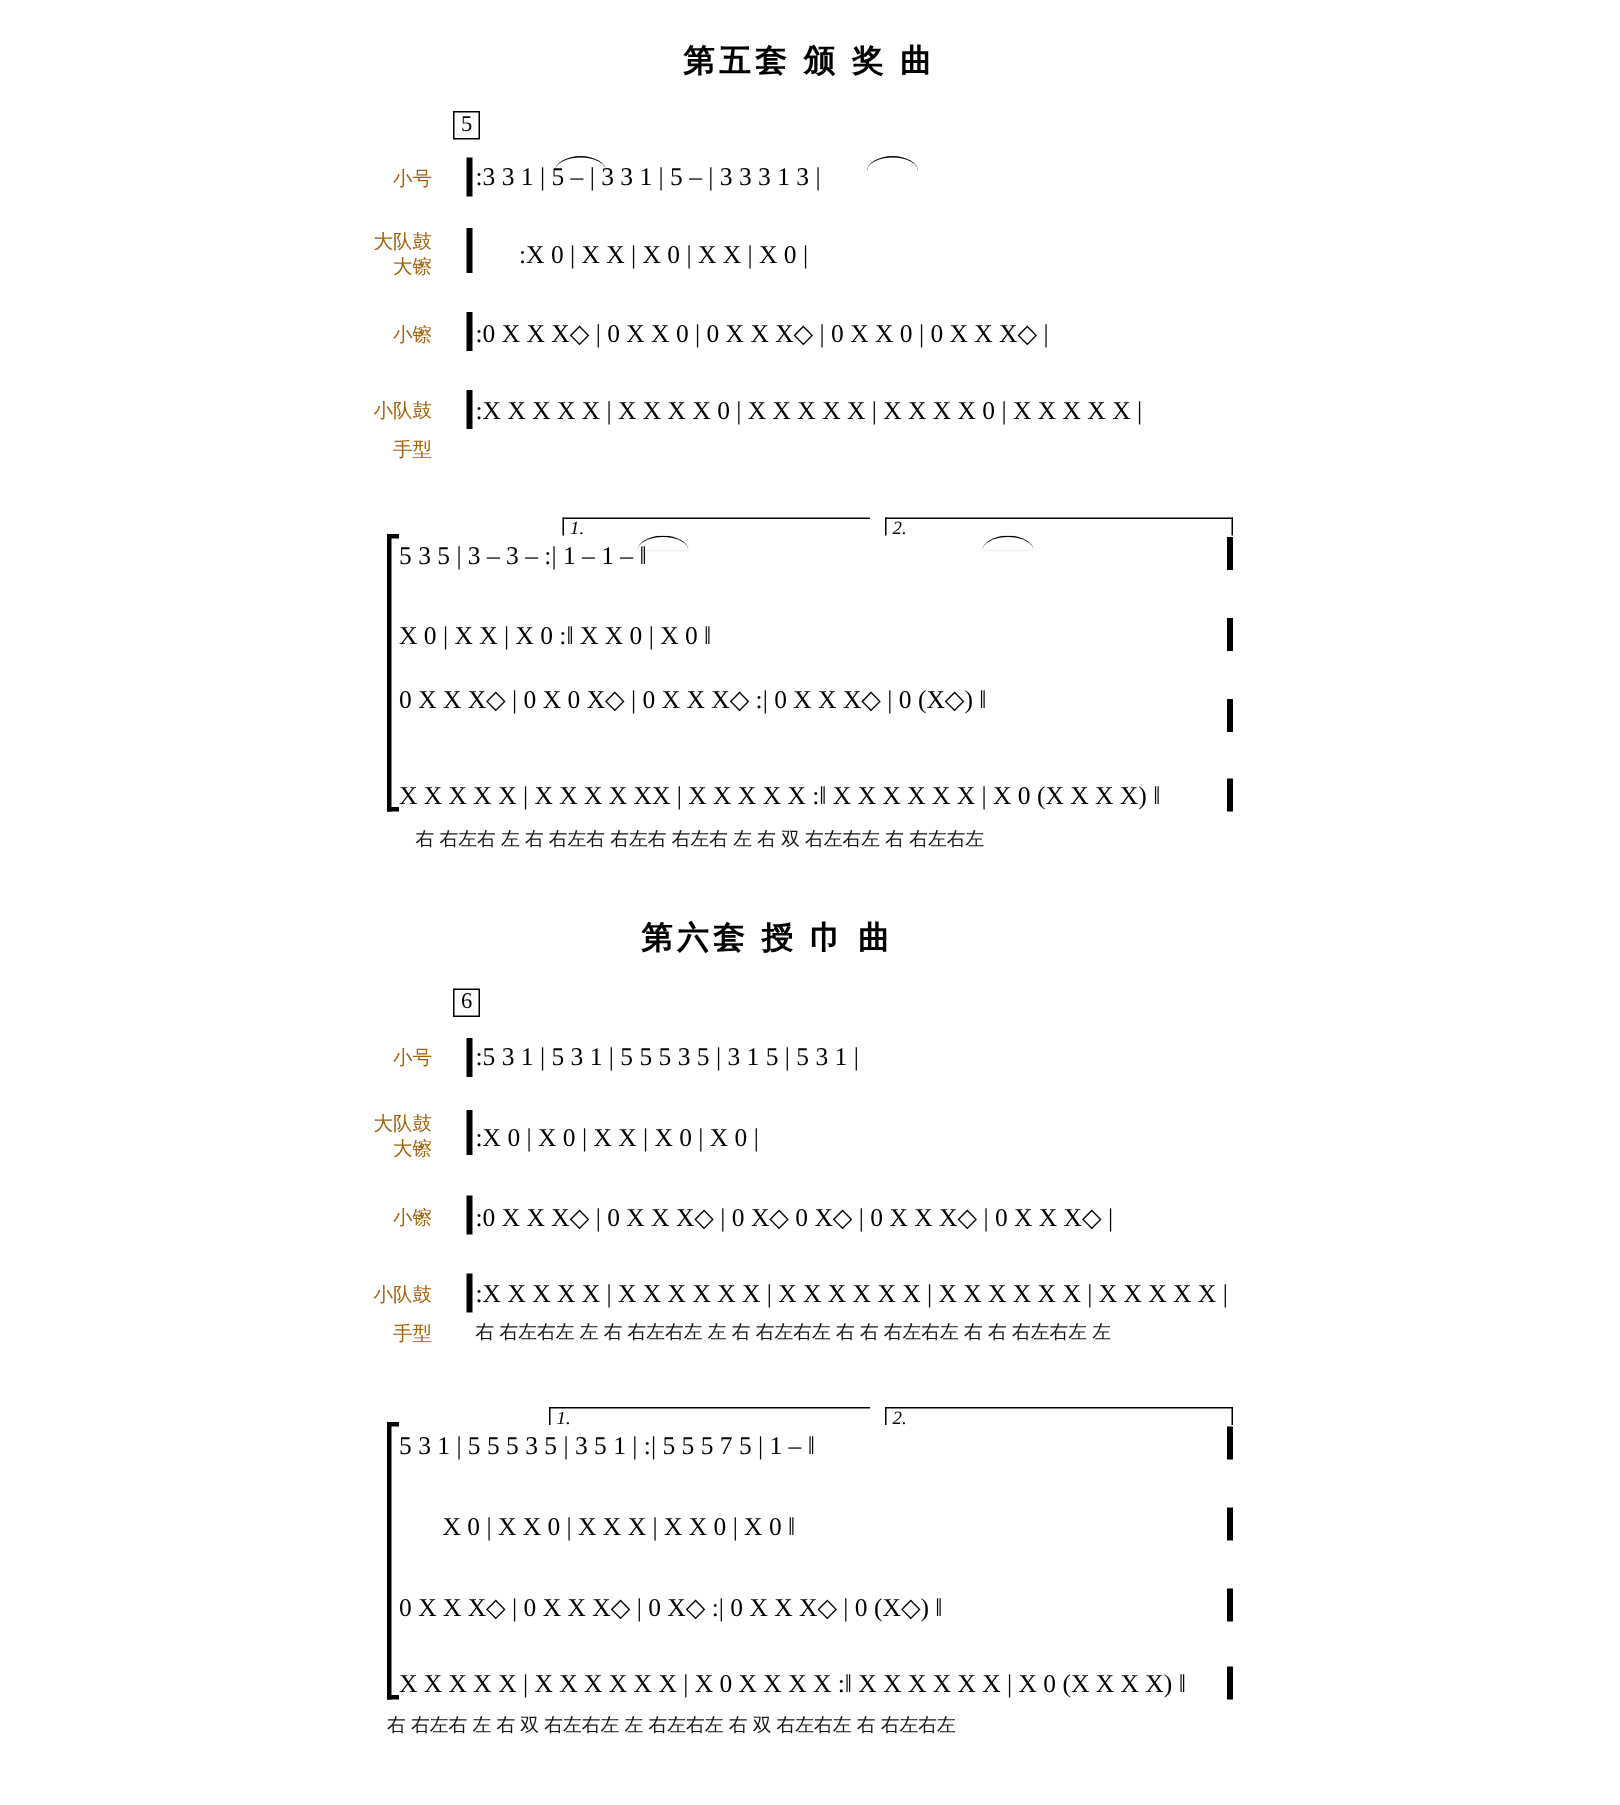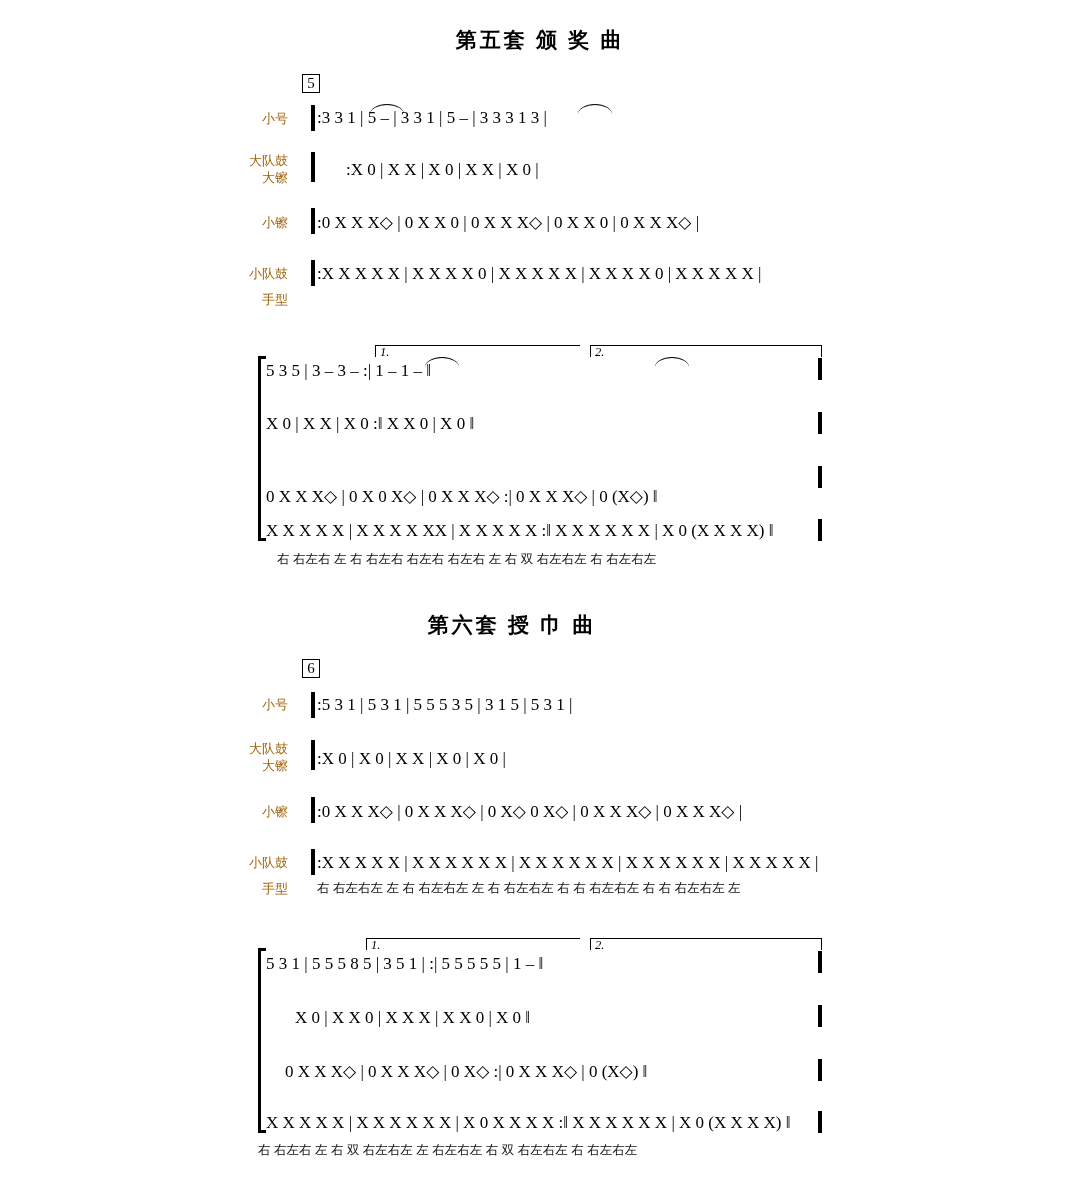--- a/index.html
+++ b/index.html
@@ -136,21 +136,21 @@
   </div>
   <div class="volta right-end" style="left:590px; top:345px; width:232px;">
     <span class="vlabel">2.</span>
   </div>
 
   <div class="mrow" style="left:266px; top:361px;">5     3 5  | 3      –      3     –     :| 1    –    1     –     ‖</div>
   <div class="tie" style="left:425px; top:357px;"></div>
   <div class="tie" style="left:655px; top:357px;"></div>
 
   <div class="mrow" style="left:266px; top:414px;">X     0    | X      X    | X      0    :‖ X  X  0  | X      0    ‖</div>
-  <div class="mrow" style="left:266px; top:486px;text-align:center;">0  X   X  X◇ | 0  X  0  X◇ | 0  X   X  X◇ :| 0  X   X  X◇ | 0    (X◇)  ‖</div>
+  <div class="mrow" style="left:266px; top:456px;text-align:center;">0  X   X  X◇ | 0  X  0  X◇ | 0  X   X  X◇ :| 0  X   X  X◇ | 0    (X◇)  ‖</div>
   <div class="mrow" style="left:266px; top:521px;">X  X X X   X | X  X X X  XX | X  X X X  X :‖ X  X   X X X X | X  0   (X X X X) ‖</div>
   <div class="hand" style="left:258px; top:551px;margin-left:19px;">右  右左右  左      右  右左右  右左右  右左右  左      右  双  右左右左  右      右左右左</div>
 
   <div class="thickbar" style="left:818px; top:358px; height:22px;"></div>
   <div class="thickbar" style="left:818px; top:412px; height:22px;"></div>
   <div class="thickbar" style="left:818px; top:466px; height:22px;"></div>
   <div class="thickbar" style="left:818px; top:519px; height:22px;"></div>
 
   <div id="title6" class="song-title">第六套  授  巾  曲</div>
 
@@ -176,23 +176,23 @@
 
   <div class="group-bracket" style="left:258px; top:948px; height:185px;"></div>
 
   <div class="volta" style="left:366px; top:938px; width:214px;">
     <span class="vlabel">1.</span>
   </div>
   <div class="volta right-end" style="left:590px; top:938px; width:232px;">
     <span class="vlabel">2.</span>
   </div>
 
-  <div class="mrow" style="left:266px; top:954px;">5  3    1  | 5  5 5 8  5  | 3 5  1  | :| 5  5 5 5   5  | 1     –     ‖</div>
+  <div class="mrow" style="left:266px; top:954px;">5  3    1  | 5  5 5 3  5  | 3 5  1  | :| 5  5 5 7   5  | 1     –     ‖</div>
   <div class="mrow" style="left:266px; top:1008px;margin-left:29px;">X     0    | X  X    0  | X     X  X  | X  X   0  | X     0    ‖</div>
-  <div class="mrow" style="left:266px; top:1061px;margin-left:19px;">0  X   X  X◇ | 0  X    X  X◇ | 0     X◇  :| 0  X   X  X◇ | 0    (X◇)  ‖</div>
+  <div class="mrow" style="left:266px; top:1061px;">0  X   X  X◇ | 0  X    X  X◇ | 0     X◇  :| 0  X   X  X◇ | 0    (X◇)  ‖</div>
   <div class="mrow" style="left:266px; top:1113px;">X  X X X  X | X  X  X X X X | X  0  X X X X :‖ X  X   X X X X | X  0  (X X X X) ‖</div>
   <div class="hand" style="left:258px; top:1142px;">右  右左右  左    右  双  右左右左  左    右左右左  右  双  右左右左  右      右左右左</div>
 
   <div class="thickbar" style="left:818px; top:951px; height:22px;"></div>
   <div class="thickbar" style="left:818px; top:1005px; height:22px;"></div>
   <div class="thickbar" style="left:818px; top:1059px; height:22px;"></div>
   <div class="thickbar" style="left:818px; top:1111px; height:22px;"></div>
 
 </div>
 

